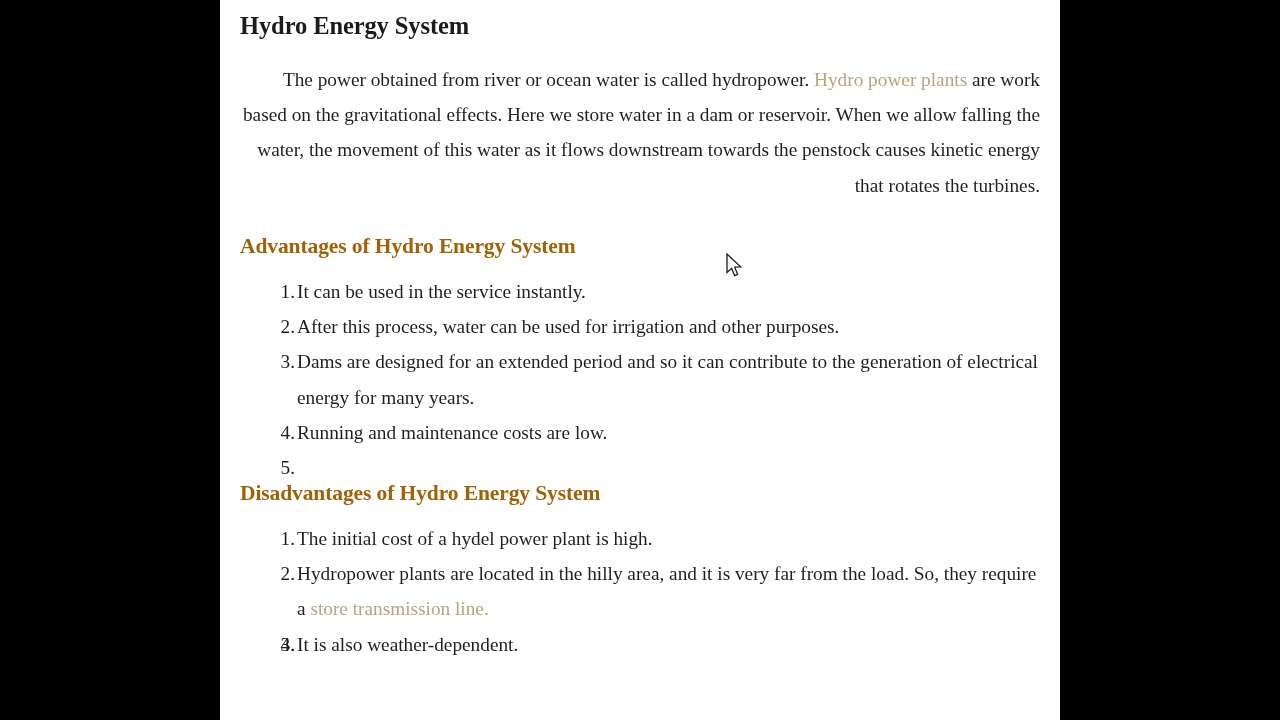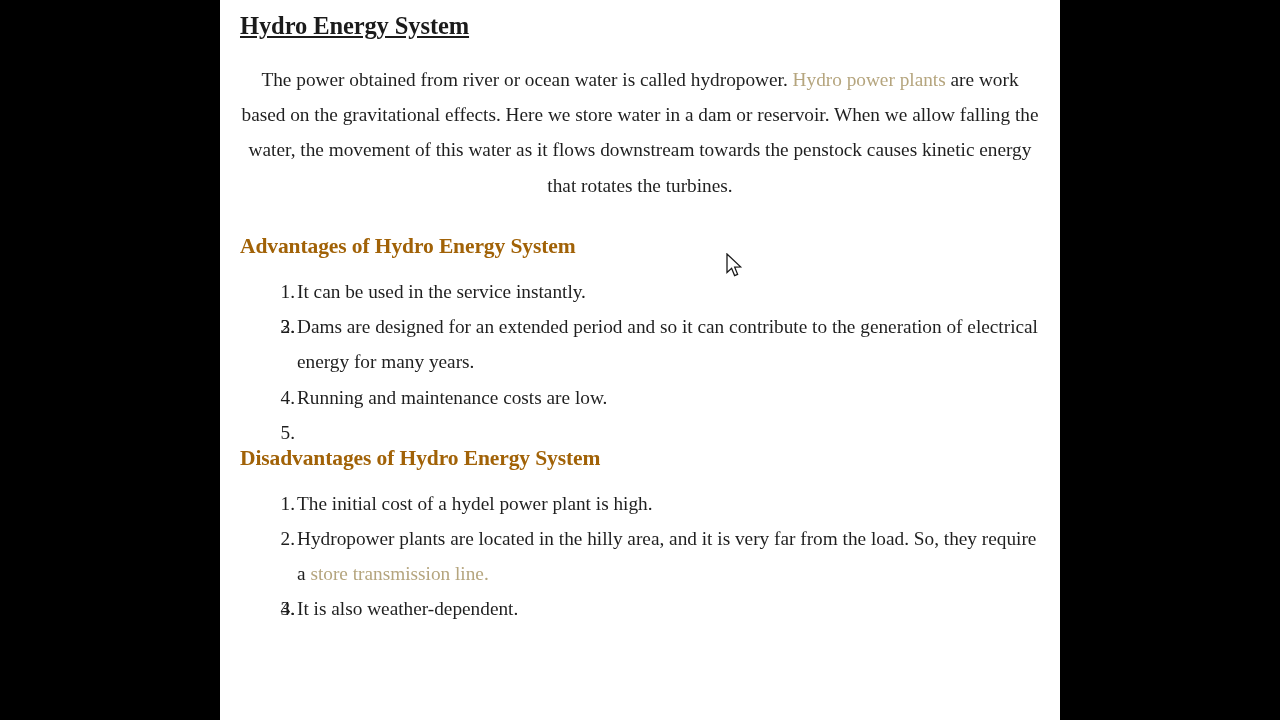--- a/index.html
+++ b/index.html
@@ -54,32 +54,31 @@
 
   .doc-title {
     margin: 0;
     padding: 0;
     font-size: 24.5px;
     font-weight: bold;
     line-height: 1.25;
     letter-spacing: -0.1px;
     color: #1b1b1b;
     padding-top: 11px;
-    text-decoration: underline;
   }
 
   .para {
     margin: 0;
     padding: 0;
     font-size: 19.3px;
     line-height: 35.3px;
     color: #1f1f1f;
     padding-top: 20px;
     width: 800px;
-    text-align: center;
+    text-align: right;
   }
 
   .section-head {
     margin: 0;
     padding: 0;
     font-size: 21.5px;
     font-weight: bold;
     line-height: 1.2;
     color: #a16207;
     letter-spacing: -0.1px;
@@ -174,20 +173,21 @@
 
       <h2 class="section-head adv">Advantages of Hydro Energy System</h2>
 
       <ol class="num-list">
         <li>
           <span class="li-num">1.</span>
           <span>It can be used in the service instantly.</span>
         </li>
         <li>
           <span class="li-num">2.</span>
+          <span>After this process, water can be used for irrigation and other purposes.</span>
         </li>
         <li>
           <span class="li-num">3.</span>
           <span>Dams are designed for an extended period and so it can contribute to the generation of electrical energy for many years.</span>
         </li>
         <li>
           <span class="li-num">4.</span>
           <span>Running and maintenance costs are low.</span>
         </li>
         <li>

